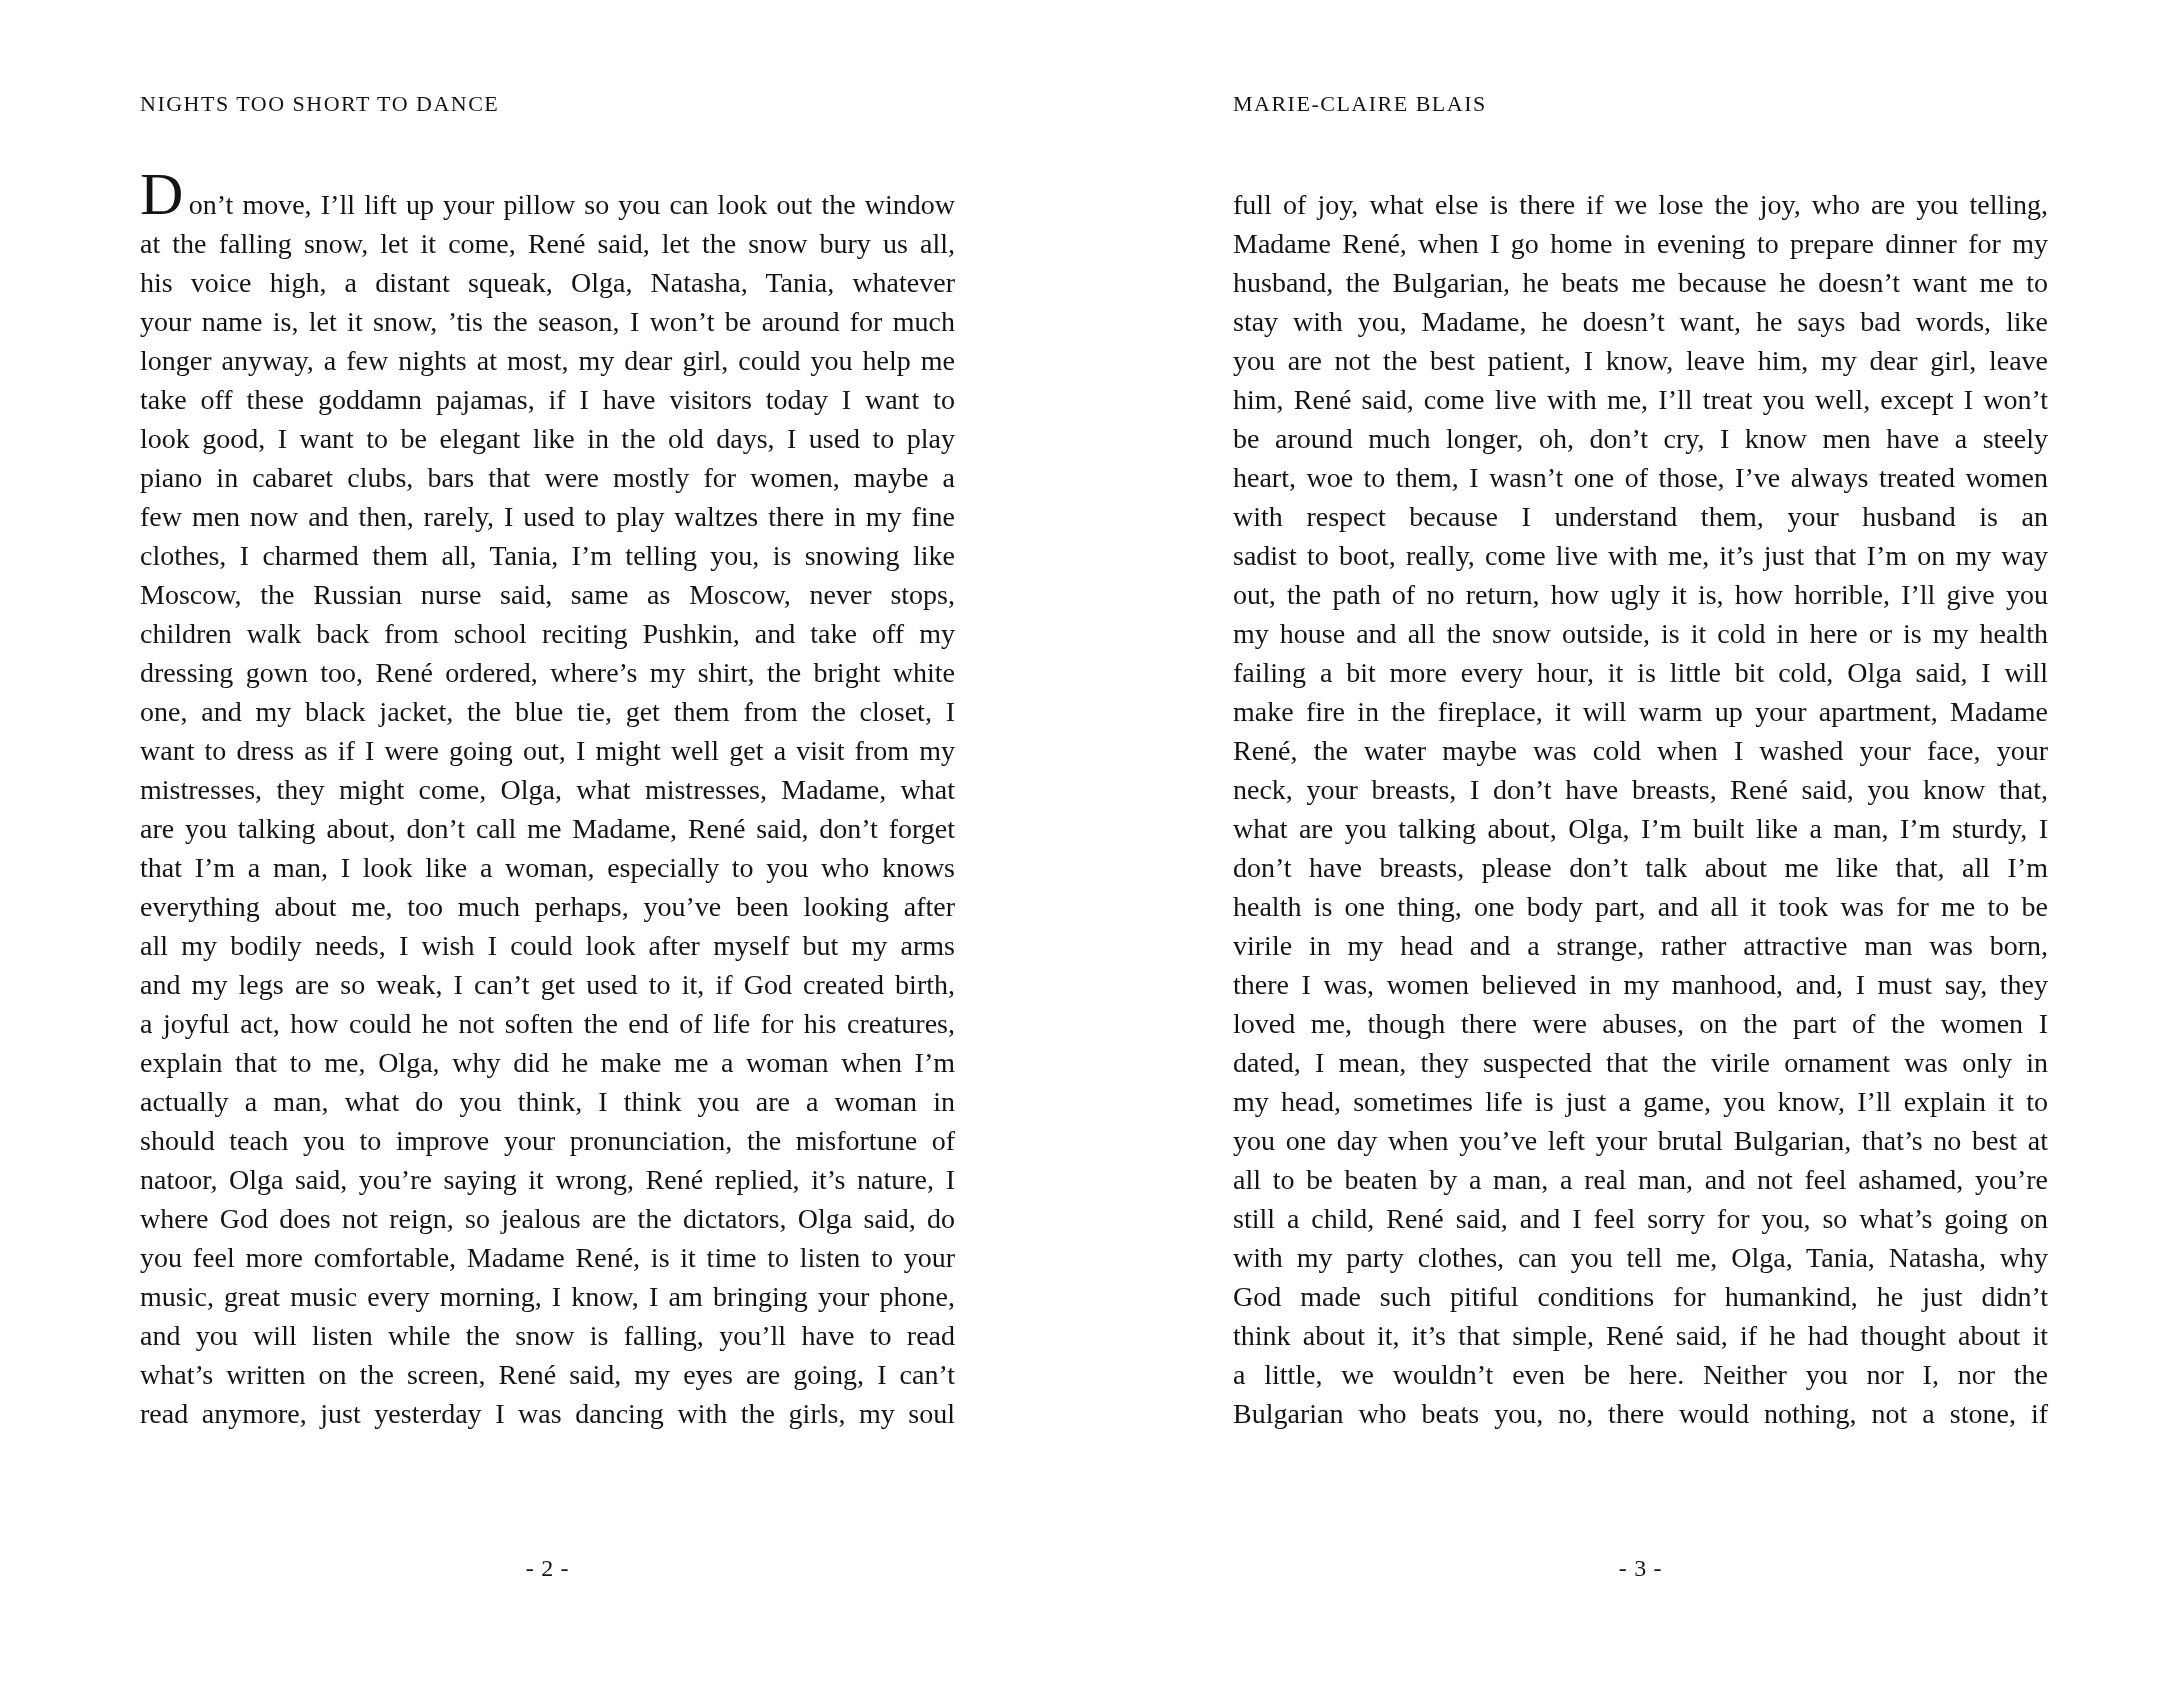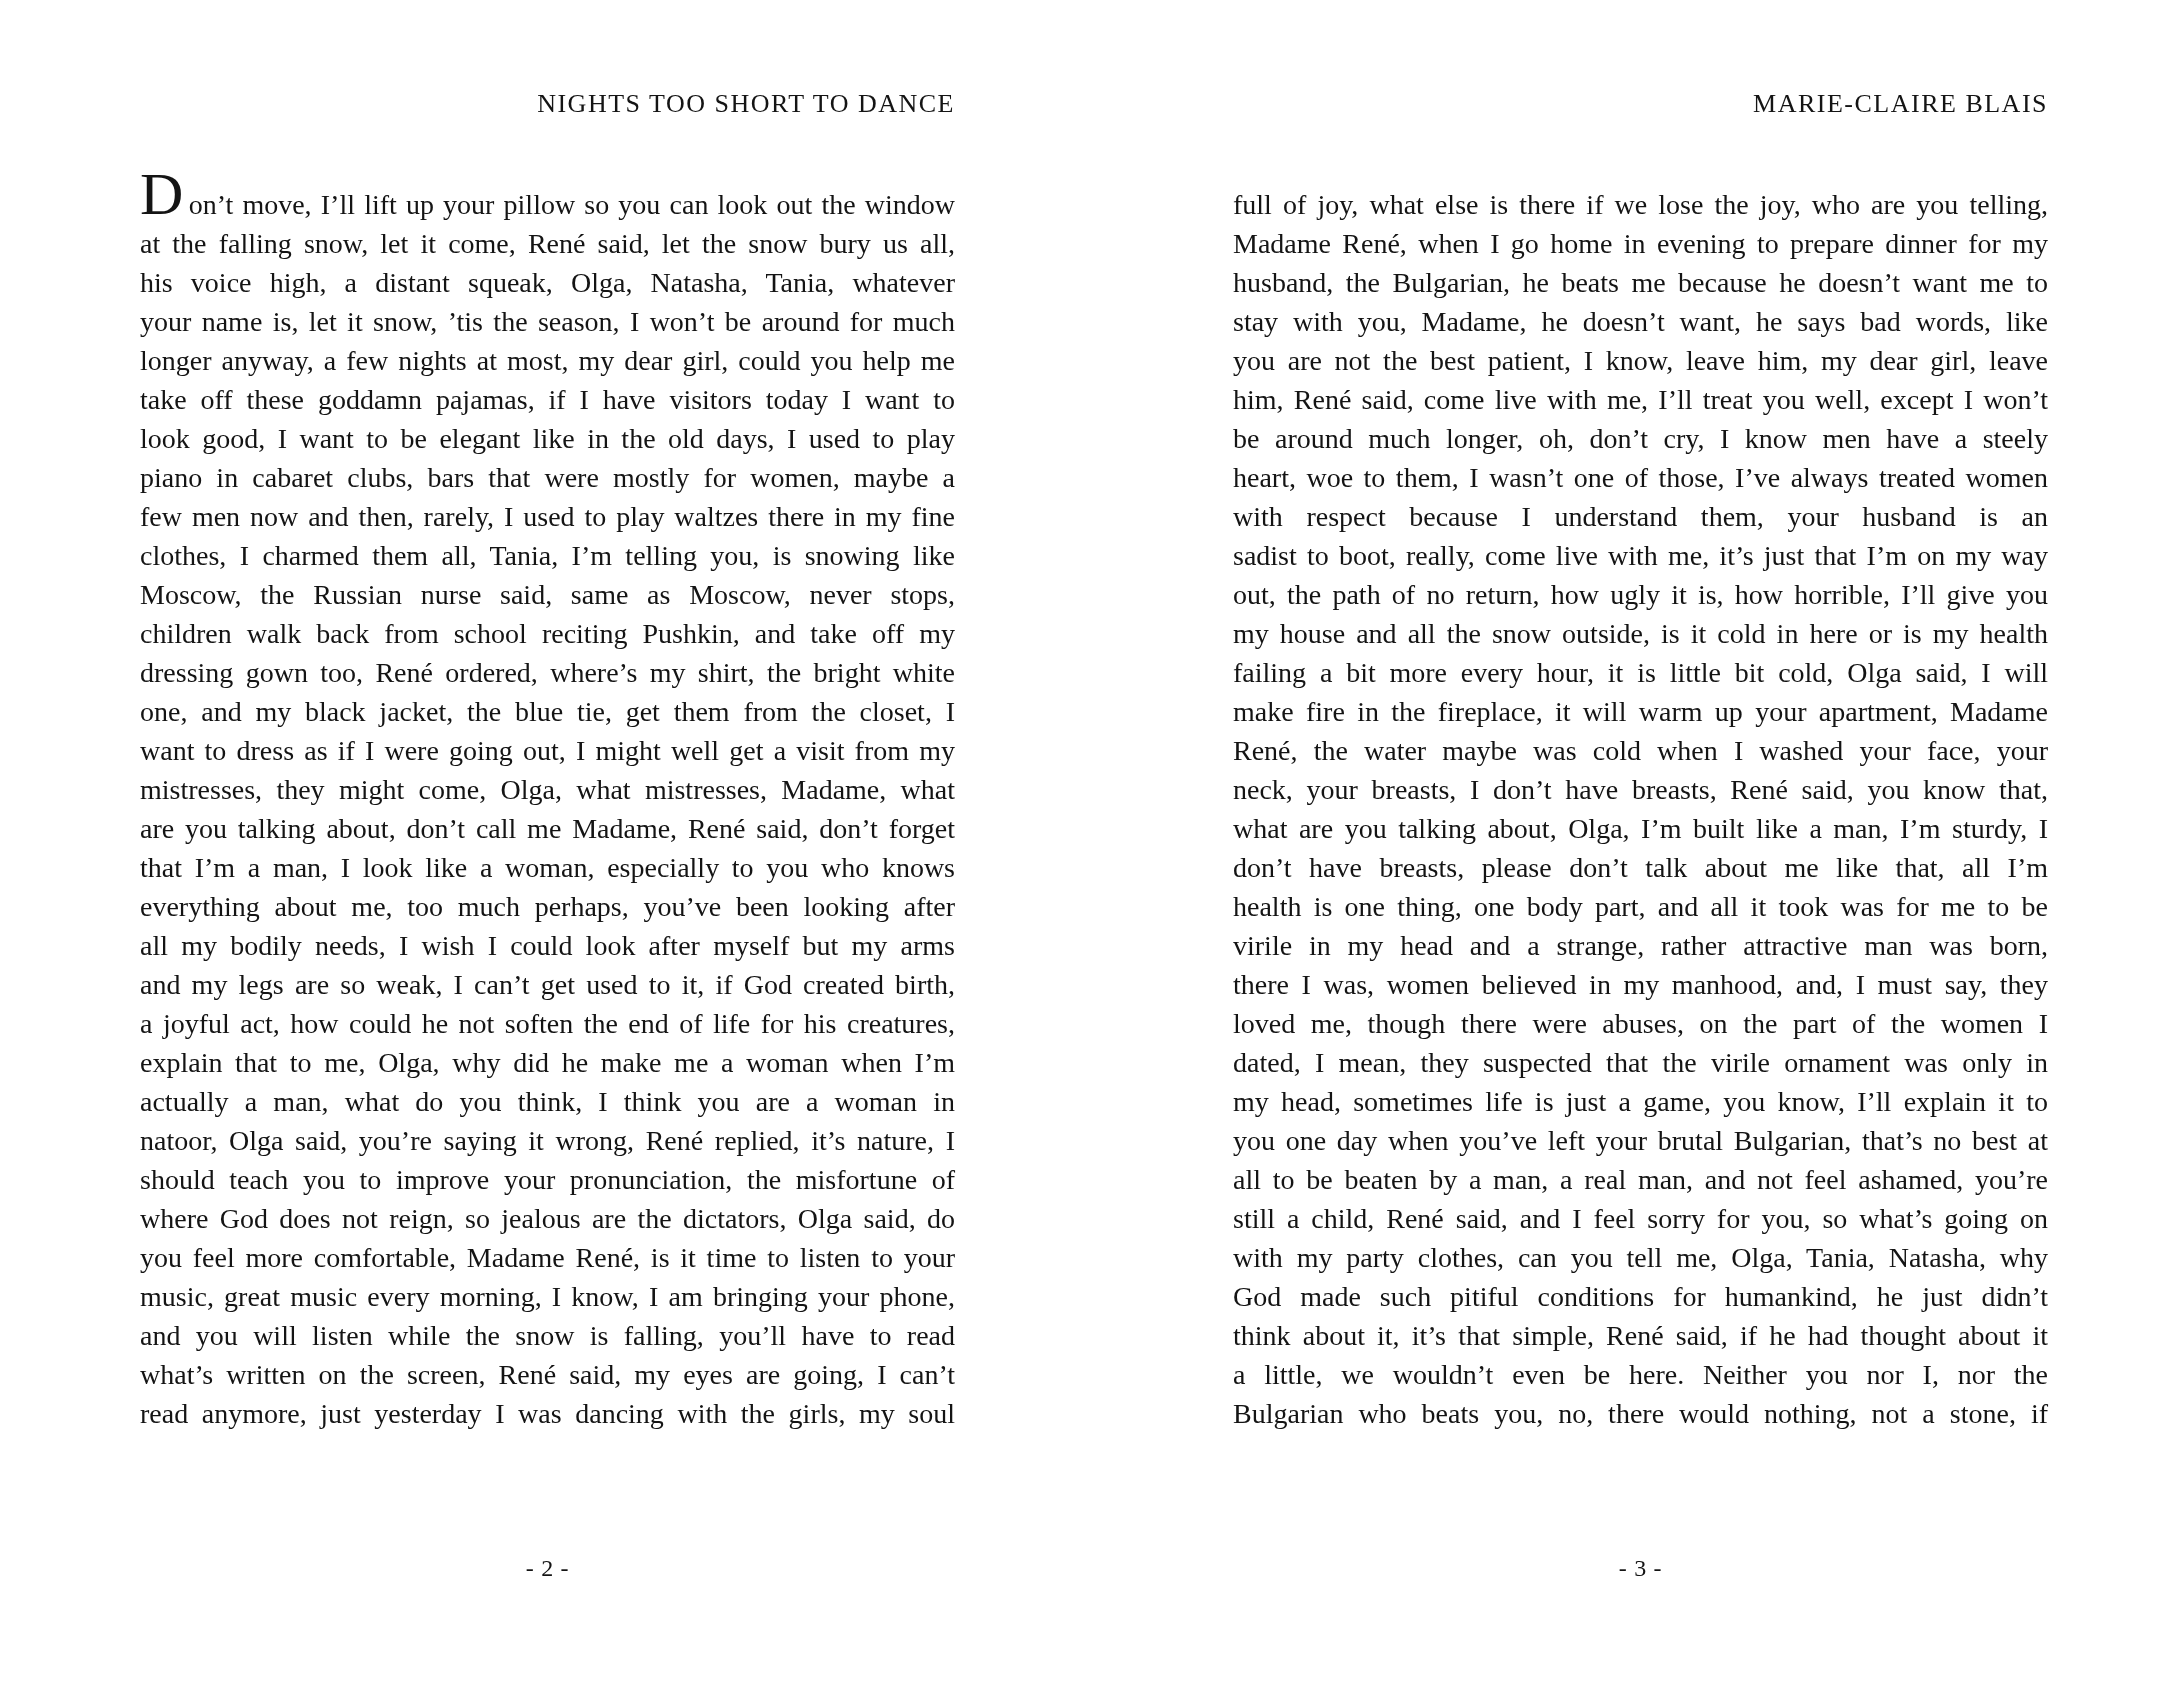--- a/index.html
+++ b/index.html
@@ -21,22 +21,22 @@
     width: 815px;
     height: 1687px;
   }
   .page-left  { left: 140px; }
   .page-right { left: 1233px; font-family: Liberation Serif, serif; }
   .running-head {
     position: absolute;
     top: 93px;
     left: 0;
     width: 100%;
-    text-align: right;
-    font-size: 26px;
+    text-align: left;
+    font-size: 22px;
     line-height: 22px;
     letter-spacing: 1.5px;
     white-space: nowrap;
   }
   .text-block {
     position: absolute;
     top: 185px;
     left: 0;
     right: 0;
   }
@@ -88,22 +88,22 @@
       <div class="line">want to dress as if I were going out, I might well get a visit from my</div>
       <div class="line">mistresses, they might come, Olga, what mistresses, Madame, what</div>
       <div class="line">are you talking about, don’t call me Madame, René said, don’t forget</div>
       <div class="line">that I’m a man, I look like a woman, especially to you who knows</div>
       <div class="line">everything about me, too much perhaps, you’ve been looking after</div>
       <div class="line">all my bodily needs, I wish I could look after myself but my arms</div>
       <div class="line">and my legs are so weak, I can’t get used to it, if God created birth,</div>
       <div class="line">a joyful act, how could he not soften the end of life for his creatures,</div>
       <div class="line">explain that to me, Olga, why did he make me a woman when I’m</div>
       <div class="line">actually a man, what do you think, I think you are a woman in</div>
+      <div class="line">should teach you to improve your pronunciation, the misfortune of</div>
       <div class="line">natoor, Olga said, you’re saying it wrong, René replied, it’s nature, I</div>
-      <div class="line">should teach you to improve your pronunciation, the misfortune of</div>
       <div class="line">where God does not reign, so jealous are the dictators, Olga said, do</div>
       <div class="line">you feel more comfortable, Madame René, is it time to listen to your</div>
       <div class="line">music, great music every morning, I know, I am bringing your phone,</div>
       <div class="line">and you will listen while the snow is falling, you’ll have to read</div>
       <div class="line">what’s written on the screen, René said, my eyes are going, I can’t</div>
       <div class="line">read anymore, just yesterday I was dancing with the girls, my soul</div>
     </div>
   <div class="page-number">- 2 -</div>
 </div>
 

